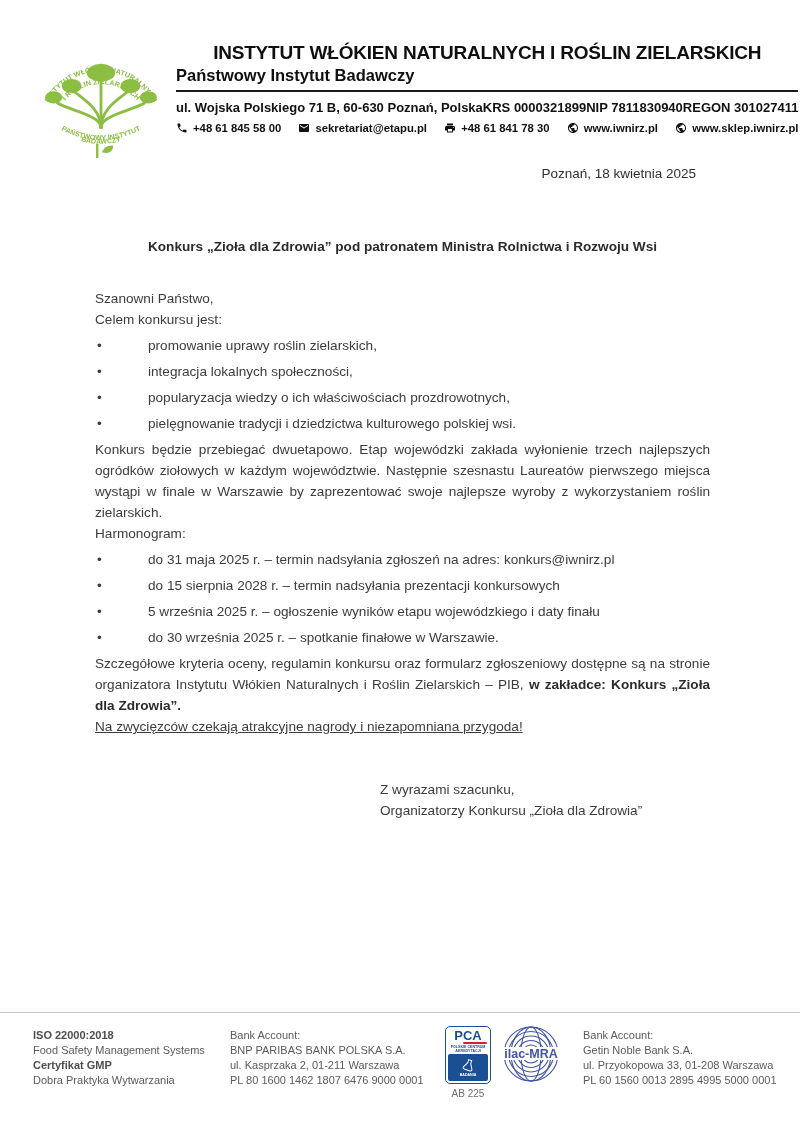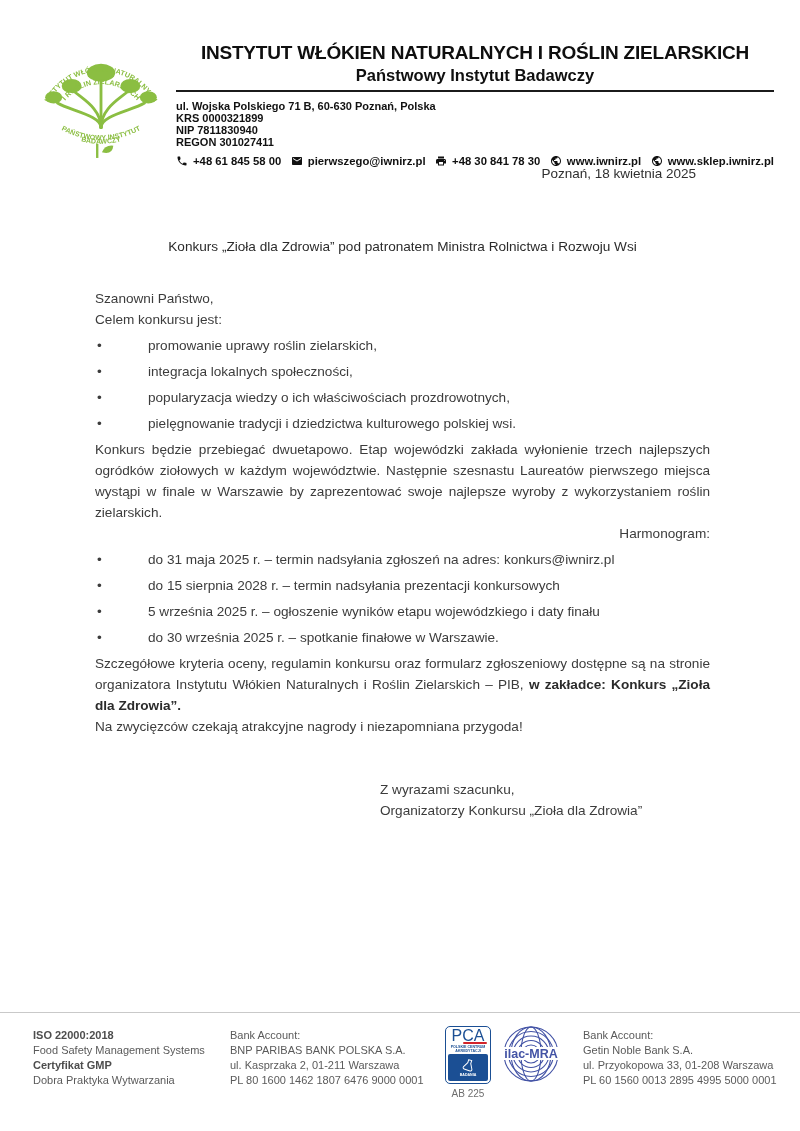--- a/index.html
+++ b/index.html
@@ -4,59 +4,59 @@
 <style>
   html,body{margin:0;padding:0;background:#e8e8e8;}
   .page{position:relative;width:800px;height:1131px;background:#ffffff;margin:0 auto;
         font-family:"Liberation Sans","DejaVu Sans",sans-serif;overflow:hidden;}
 
   
   .header{position:absolute;top:42px;left:30px;right:26px;display:flex;align-items:flex-start;}
   .logo{flex:0 0 142px;}
   .header-right{flex:1;margin-left:4px;}
   .org-name{font-size:19px;font-weight:bold;color:#0f0f0f;text-align:center;white-space:nowrap;letter-spacing:-0.2px;}
-  .org-sub{font-size:16.5px;font-weight:bold;color:#0f0f0f;text-align:center;margin-top:2px;}
+  .org-sub{font-size:16.5px;font-weight:bold;color:#0f0f0f;margin-top:2px;}
   .header-divider{border-top:2.5px solid #1b1b1b;margin-top:5px;}
   .id-row{display:flex;justify-content:space-between;margin-top:8px;
-          font-size:11px;font-weight:bold;color:#111;white-space:nowrap;flex-direction:column;}
+          font-size:13px;font-weight:bold;color:#111;white-space:nowrap;}
   .contact-row{display:flex;justify-content:space-between;margin-top:7px;
           font-size:11.3px;font-weight:bold;color:#111;white-space:nowrap;}
   .contact-item{display:inline-flex;align-items:center;gap:5px;justify-content:flex-end;}
   .hicon{width:12px;height:12px;flex:0 0 12px;}
 
   
   .date-line{position:absolute;top:166px;right:104px;font-size:13.5px;color:#2f2f2f;}
   .letter-title{position:absolute;top:239px;left:95px;width:615px;text-align:center;
-                font-size:13.6px;font-weight:normal;color:#2b2b2b;}
+                font-size:13.6px;font-weight:bold;color:#2b2b2b;}
   .body{position:absolute;top:288px;left:95px;width:615px;font-size:13.6px;color:#3c3c3c;}
   .body p{margin:0;line-height:21px;}
   .salutation{margin-bottom:13px;}
   .para1{margin-bottom:7px;}
   .para2{margin-bottom:6px;}
   .body ul{list-style:none;margin:5px 0 0 0;padding:0;}
   .body li{position:relative;padding-left:53px;margin-bottom:5px;line-height:21px;}
   .body li::before{content:"\2022";position:absolute;left:2px;}
   .para3{margin-top:23px;text-align:justify;}
-  .harmono{margin-top:4px;text-align:right;}
+  .harmono{margin-top:4px;}
   .para4{margin-top:12px;text-align:justify;}
   .para4 strong{color:#2b2b2b;}
-  .para5{margin-top:16px;}
+  .para5{margin-top:16px;text-decoration:underline;}
   .closing-block{margin-top:42px;margin-left:285px;}
   .signature{margin-top:11px;}
 
   
   .footer-rule{position:absolute;top:1012px;left:0;width:800px;border-top:1px solid #c9c9c9;}
   .fcol{position:absolute;top:1028px;font-size:11px;line-height:15px;color:#5a5a5a;}
   .fcol .fb{font-weight:bold;color:#4d4d4d;}
   .fcol1{left:33px;}  .fcol2{left:230px;}  .fcol4{left:583px;}
 
   .pca-wrap{position:absolute;left:444px;top:1026px;width:48px;text-align:center;}
   .pca-badge{width:44px;border:1.5px solid var(--pca-blue);border-radius:5px;background:#fff;
              overflow:hidden;margin:0 auto;}
-  .pca-title{font-size:16px;line-height:13px;font-weight:normal;color:var(--pca-blue);padding-top:2px;}
+  .pca-title{font-size:13px;line-height:13px;font-weight:bold;color:var(--pca-blue);padding-top:2px;}
   .pca-swoosh{width:24px;height:2px;background:var(--pca-red);margin:0 3px 1px auto;border-radius:1px;}
   .pca-sub{font-size:3.6px;line-height:4px;font-weight:bold;color:var(--pca-blue);padding:0 2px;}
   .pca-box{background:var(--pca-blue);margin:1px 2px 2px;border-radius:2px;height:27px;
            display:flex;flex-direction:column;align-items:center;justify-content:center;}
   .pca-cat{font-size:3.6px;line-height:4px;color:#fff;font-weight:bold;}
   .pca-number{font-size:10px;color:#6e6e6e;margin-top:4px;}
   .ilac{position:absolute;left:502px;top:1025px;}
 
   
   .logo .green{fill:var(--accent-green);}
@@ -122,27 +122,27 @@
         <span class="contact-item">
           <svg class="hicon" viewBox="0 0 24 24">
               <path fill="#111" d="M6.62 10.79c1.44 2.83 3.76 5.14 6.59 6.59l2.2-2.21c.27-.27.67-.36 1.02-.24 1.12.37 2.33.57 3.57.57.55 0 1 .45 1 1V20c0 .55-.45 1-1 1-9.39 0-17-7.61-17-17 0-.55.45-1 1-1h3.5c.55 0 1 .45 1 1 0 1.25.2 2.45.57 3.57.11.35.03.74-.25 1.02l-2.2 2.2z"></path>
             </svg>
           <span>+48 61 845 58 00</span>
         </span>
         <span class="contact-item">
           <svg class="hicon" viewBox="0 0 24 24">
               <path fill="#111" d="M20 4H4c-1.1 0-2 .9-2 2v12c0 1.1.9 2 2 2h16c1.1 0 2-.9 2-2V6c0-1.1-.9-2-2-2zm0 4-8 5-8-5V6l8 5 8-5v2z"></path>
             </svg>
-          <span>pierwszego@iwnirz.pl</span>
+          <span>sekretariat@etapu.pl</span>
         </span>
         <span class="contact-item">
           <svg class="hicon" viewBox="0 0 24 24">
               <path fill="#111" d="M19 8H5c-1.66 0-3 1.34-3 3v6h4v4h12v-4h4v-6c0-1.66-1.34-3-3-3zm-3 11H8v-5h8v5zm3-7c-.55 0-1-.45-1-1s.45-1 1-1 1 .45 1 1-.45 1-1 1zm-1-9H6v4h12V3z"></path>
             </svg>
-          <span>+48 30 841 78 30</span>
+          <span>+48 61 841 78 30</span>
         </span>
         <span class="contact-item">
           <svg class="hicon" viewBox="0 0 24 24">
               <path fill="#111" d="M12 2C6.48 2 2 6.48 2 12s4.48 10 10 10 10-4.48 10-10S17.52 2 12 2zm-1 17.93c-3.95-.49-7-3.85-7-7.93 0-.62.08-1.21.21-1.79L9 15v1c0 1.1.9 2 2 2v1.93zm6.9-2.54c-.26-.81-1-1.39-1.9-1.39h-1v-3c0-.55-.45-1-1-1H8v-2h2c.55 0 1-.45 1-1V7h2c1.1 0 2-.9 2-2v-.41c2.93 1.19 5 4.06 5 7.41 0 2.08-.8 3.97-2.1 5.39z"></path>
             </svg>
           <span>www.iwnirz.pl</span>
         </span>
         <span class="contact-item">
           <svg class="hicon" viewBox="0 0 24 24">
               <path fill="#111" d="M12 2C6.48 2 2 6.48 2 12s4.48 10 10 10 10-4.48 10-10S17.52 2 12 2zm-1 17.93c-3.95-.49-7-3.85-7-7.93 0-.62.08-1.21.21-1.79L9 15v1c0 1.1.9 2 2 2v1.93zm6.9-2.54c-.26-.81-1-1.39-1.9-1.39h-1v-3c0-.55-.45-1-1-1H8v-2h2c.55 0 1-.45 1-1V7h2c1.1 0 2-.9 2-2v-.41c2.93 1.19 5 4.06 5 7.41 0 2.08-.8 3.97-2.1 5.39z"></path>

